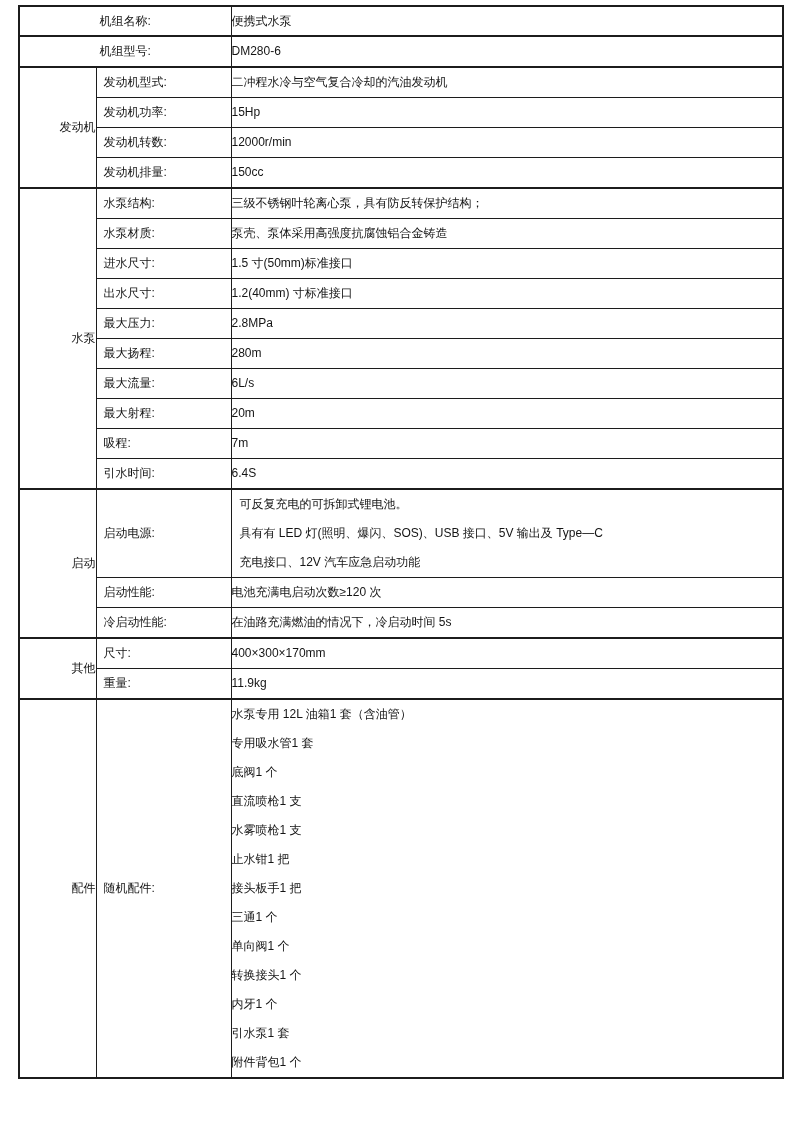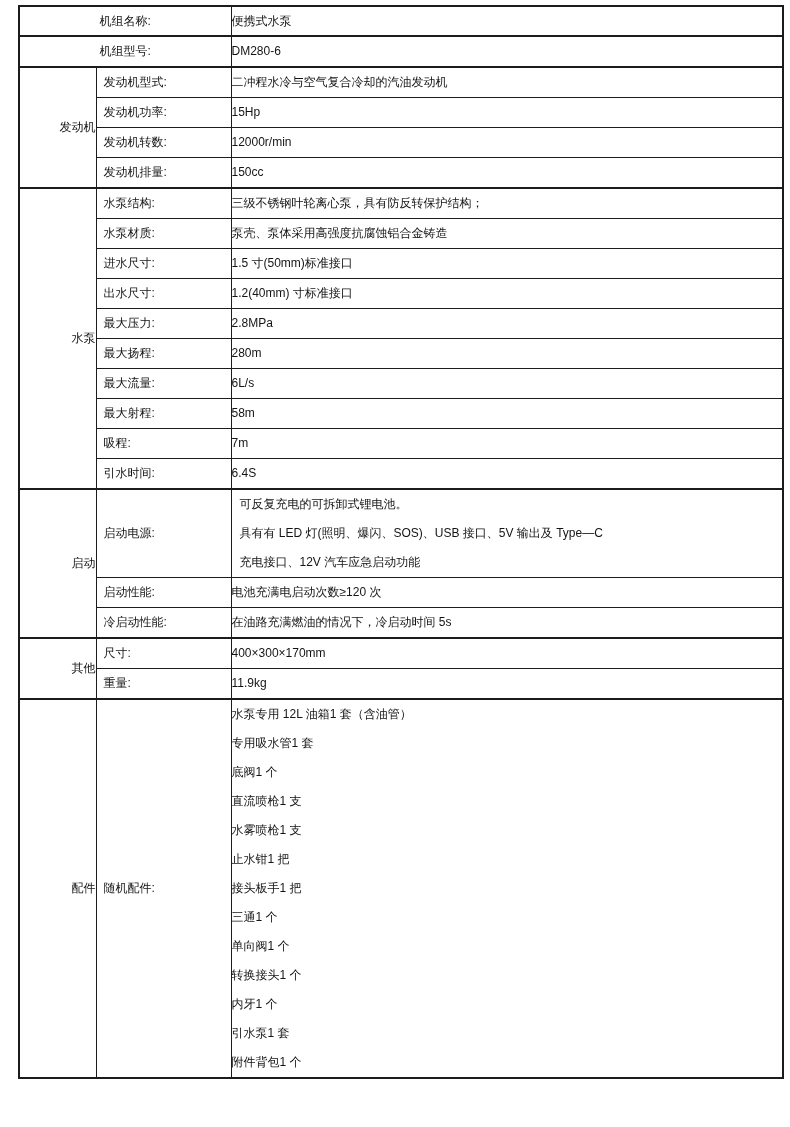--- a/index.html
+++ b/index.html
@@ -113,21 +113,21 @@
       <tr>
         <td class="lbl">最大扬程:</td>
         <td class="val">280m</td>
       </tr>
       <tr>
         <td class="lbl">最大流量:</td>
         <td class="val">6L/s</td>
       </tr>
       <tr>
         <td class="lbl">最大射程:</td>
-        <td class="val">58m</td>
+        <td class="val">20m</td>
       </tr>
       <tr>
         <td class="lbl">吸程:</td>
         <td class="val">7m</td>
       </tr>
       <tr>
         <td class="lbl">引水时间:</td>
         <td class="val">6.4S</td>
       </tr>
     </tbody>

